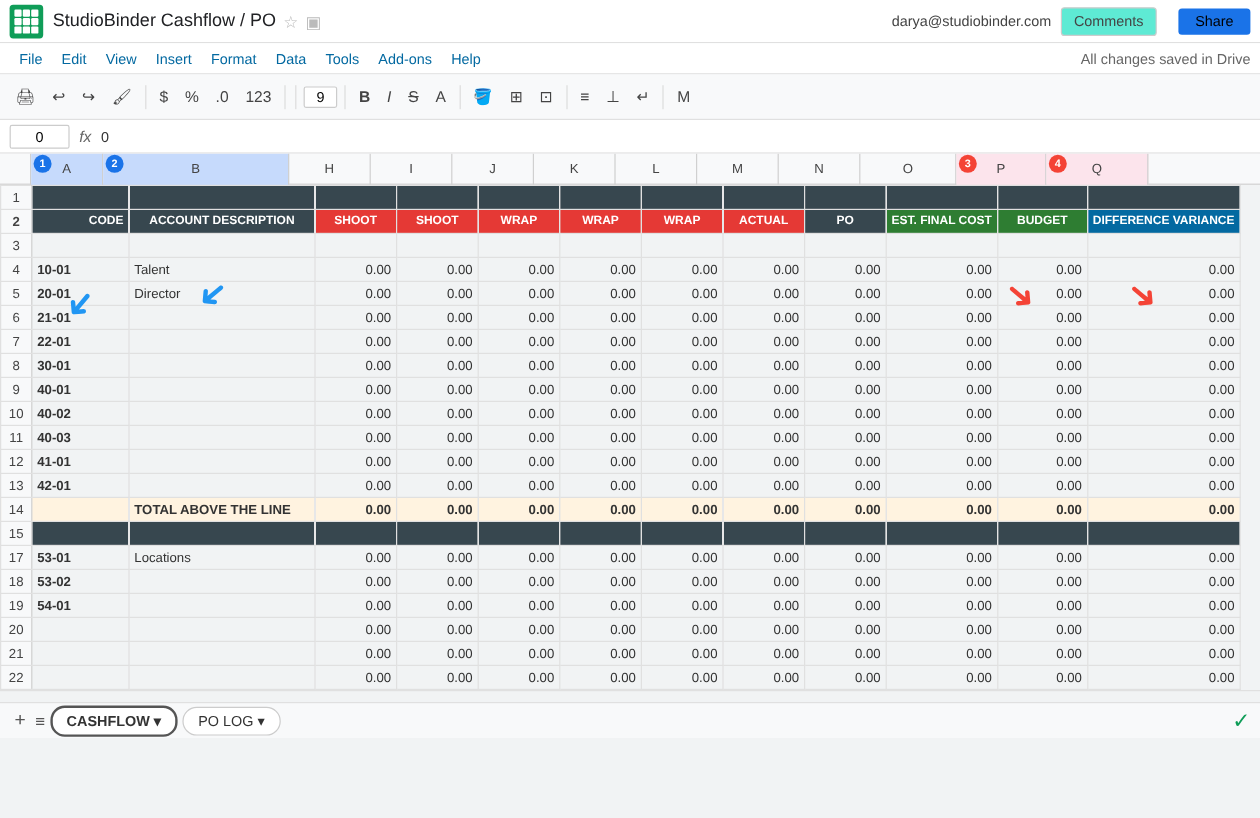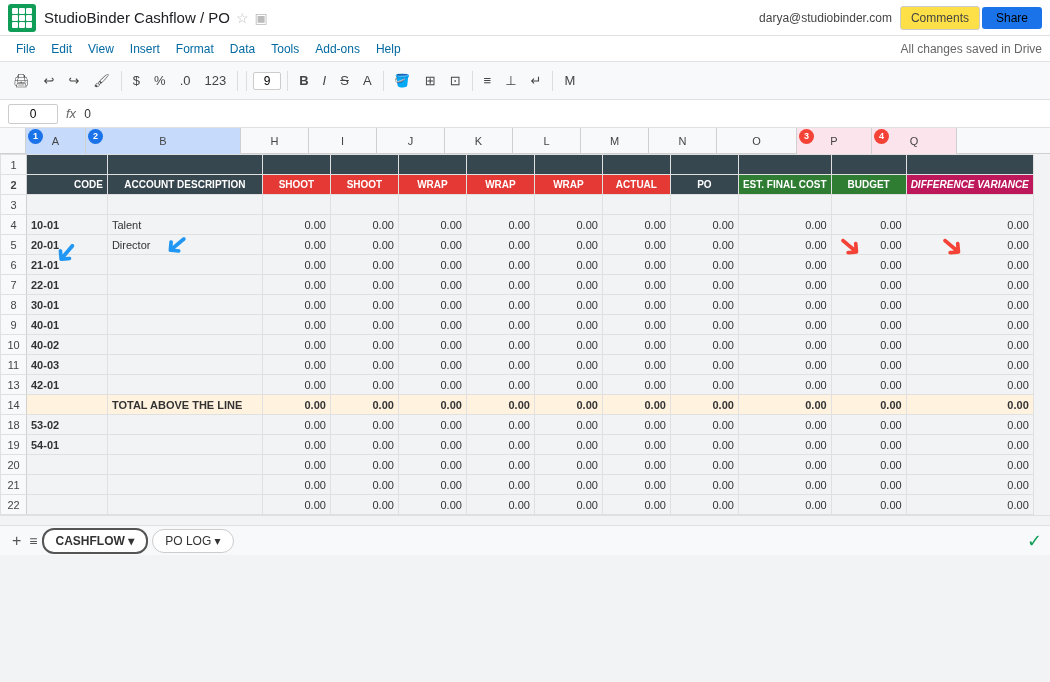--- a/index.html
+++ b/index.html
@@ -24,22 +24,22 @@
     }
     .app-icon-grid {
       display: grid; grid-template-columns: repeat(3,6px); gap: 1px;
     }
     .app-icon-cell { width:6px; height:6px; background:#fff; border-radius:1px; }
     .doc-title { font-size: 15px; color: #202124; margin-right: 6px; }
     .star-icon { color: #bbb; margin-right: 6px; cursor: pointer; font-size: 14px; }
     .folder-icon { color: #bbb; margin-right: auto; font-size: 14px; }
     .user-email { font-size: 12px; color: #444; margin-right: 8px; }
     .comments-btn {
-      background: #fde047; border: 1px solid #ccc; border-radius: 3px;
-      padding: 4px 10px; font-size: 12px; cursor: pointer; margin-right: 2px; color: #444;
+      background: #5eead4; border: 1px solid #ccc; border-radius: 3px;
+      padding: 4px 10px; font-size: 12px; cursor: pointer; margin-right: 18px; color: #444;
     }
     .share-btn {
       background: #1a73e8; border: none; border-radius: 3px;
       padding: 4px 14px; font-size: 12px; cursor: pointer; color: #000000;
     }
 
     
     .menu-bar {
       display: flex;
       align-items: center;
@@ -337,21 +337,21 @@
         <td style="background:#37474f;color:#fff;font-weight:bold;text-align:center;font-size:10px;width:155px;">ACCOUNT DESCRIPTION</td>
         <td style="background:#e53935;color:#fff;font-weight:bold;text-align:center;font-size:10px;">SHOOT</td>
         <td style="background:#e53935;color:#fff;font-weight:bold;text-align:center;font-size:10px;">SHOOT</td>
         <td style="background:#e53935;color:#fff;font-weight:bold;text-align:center;font-size:10px;">WRAP</td>
         <td style="background:#e53935;color:#fff;font-weight:bold;text-align:center;font-size:10px;">WRAP</td>
         <td style="background:#e53935;color:#fff;font-weight:bold;text-align:center;font-size:10px;">WRAP</td>
         <td style="background:#e53935;color:#fff;font-weight:bold;text-align:center;font-size:10px;">ACTUAL</td>
         <td style="background:#37474f;color:#fff;font-weight:bold;text-align:center;font-size:10px;">PO</td>
         <td style="background:#2e7d32;color:#fff;font-weight:bold;text-align:center;font-size:10px;">EST. FINAL COST</td>
         <td style="background:#2e7d32;color:#fff;font-weight:bold;text-align:center;font-size:10px;">BUDGET</td>
-        <td style="background:#be185d;color:#fff;font-weight:bold;text-align:right;font-size:10px;font-style:italic;">DIFFERENCE VARIANCE</td>
+        <td style="background:#0369a1;color:#fff;font-weight:bold;text-align:right;font-size:10px;">DIFFERENCE VARIANCE</td>
       </tr>
 
       <tr>
         <td class="row-num">3</td>
         <td></td>
             <td></td>
         <td></td>
             <td></td>
             <td></td>
         <td></td>
@@ -466,20 +466,35 @@
             <td class="num-cell">0.00</td>
             <td class="num-cell">0.00</td>
             <td class="num-cell">0.00</td>
             <td class="num-cell">0.00</td>
             <td class="num-cell">0.00</td>
             <td class="num-cell">0.00</td>
           </tr>
       <tr>
             <td class="row-num">11</td>
             <td class="code-cell">40-03</td>
+            <td></td>
+            <td class="num-cell">0.00</td>
+            <td class="num-cell">0.00</td>
+            <td class="num-cell">0.00</td>
+            <td class="num-cell">0.00</td>
+            <td class="num-cell">0.00</td>
+            <td class="num-cell">0.00</td>
+            <td class="num-cell">0.00</td>
+            <td class="num-cell">0.00</td>
+            <td class="num-cell">0.00</td>
+            <td class="num-cell">0.00</td>
+          </tr>
+      <tr>
+            <td class="row-num">12</td>
+            <td class="code-cell">41-01</td>
             <td></td>
             <td class="num-cell">0.00</td>
             <td class="num-cell">0.00</td>
             <td class="num-cell">0.00</td>
             <td class="num-cell">0.00</td>
             <td class="num-cell">0.00</td>
             <td class="num-cell">0.00</td>
             <td class="num-cell">0.00</td>
             <td class="num-cell">0.00</td>
             <td class="num-cell">0.00</td>
@@ -510,22 +525,52 @@
         <td class="num-cell" style="background:#fff3e0;font-weight:bold;">0.00</td>
         <td class="num-cell" style="background:#fff3e0;font-weight:bold;">0.00</td>
         <td class="num-cell" style="background:#fff3e0;font-weight:bold;">0.00</td>
         <td class="num-cell" style="background:#fff3e0;font-weight:bold;">0.00</td>
         <td class="num-cell" style="background:#fff3e0;font-weight:bold;">0.00</td>
         <td class="num-cell" style="background:#fff3e0;font-weight:bold;">0.00</td>
         <td class="num-cell" style="background:#fff3e0;font-weight:bold;">0.00</td>
         <td class="num-cell" style="background:#fff3e0;font-weight:bold;">0.00</td>
       </tr>
 
-
-
+      <tr>
+        <td class="row-num">15</td>
+        <td style="background:#37474f;height:6px;"></td>
+        <td style="background:#37474f;"></td>
+        <td style="background:#37474f;"></td>
+            <td style="background:#37474f;"></td>
+        <td style="background:#37474f;"></td>
+            <td style="background:#37474f;"></td>
+        <td style="background:#37474f;"></td>
+            <td style="background:#37474f;"></td>
+        <td style="background:#37474f;"></td>
+            <td style="background:#37474f;"></td>
+        <td style="background:#37474f;"></td>
+            <td style="background:#37474f;"></td>
+      </tr>
+
+
+      <tr>
+            <td class="row-num">17</td>
+            <td class="code-cell">53-01</td>
+            <td class="desc-cell">Locations</td>
+            <td class="num-cell">0.00</td>
+            <td class="num-cell">0.00</td>
+            <td class="num-cell">0.00</td>
+            <td class="num-cell">0.00</td>
+            <td class="num-cell">0.00</td>
+            <td class="num-cell">0.00</td>
+            <td class="num-cell">0.00</td>
+            <td class="num-cell">0.00</td>
+            <td class="num-cell">0.00</td>
+            <td class="num-cell">0.00</td>
+          </tr>
 
       <tr>
             <td class="row-num">18</td>
             <td class="code-cell">53-02</td>
             <td></td>
             <td class="num-cell">0.00</td>
             <td class="num-cell">0.00</td>
             <td class="num-cell">0.00</td>
             <td class="num-cell">0.00</td>
             <td class="num-cell">0.00</td>

